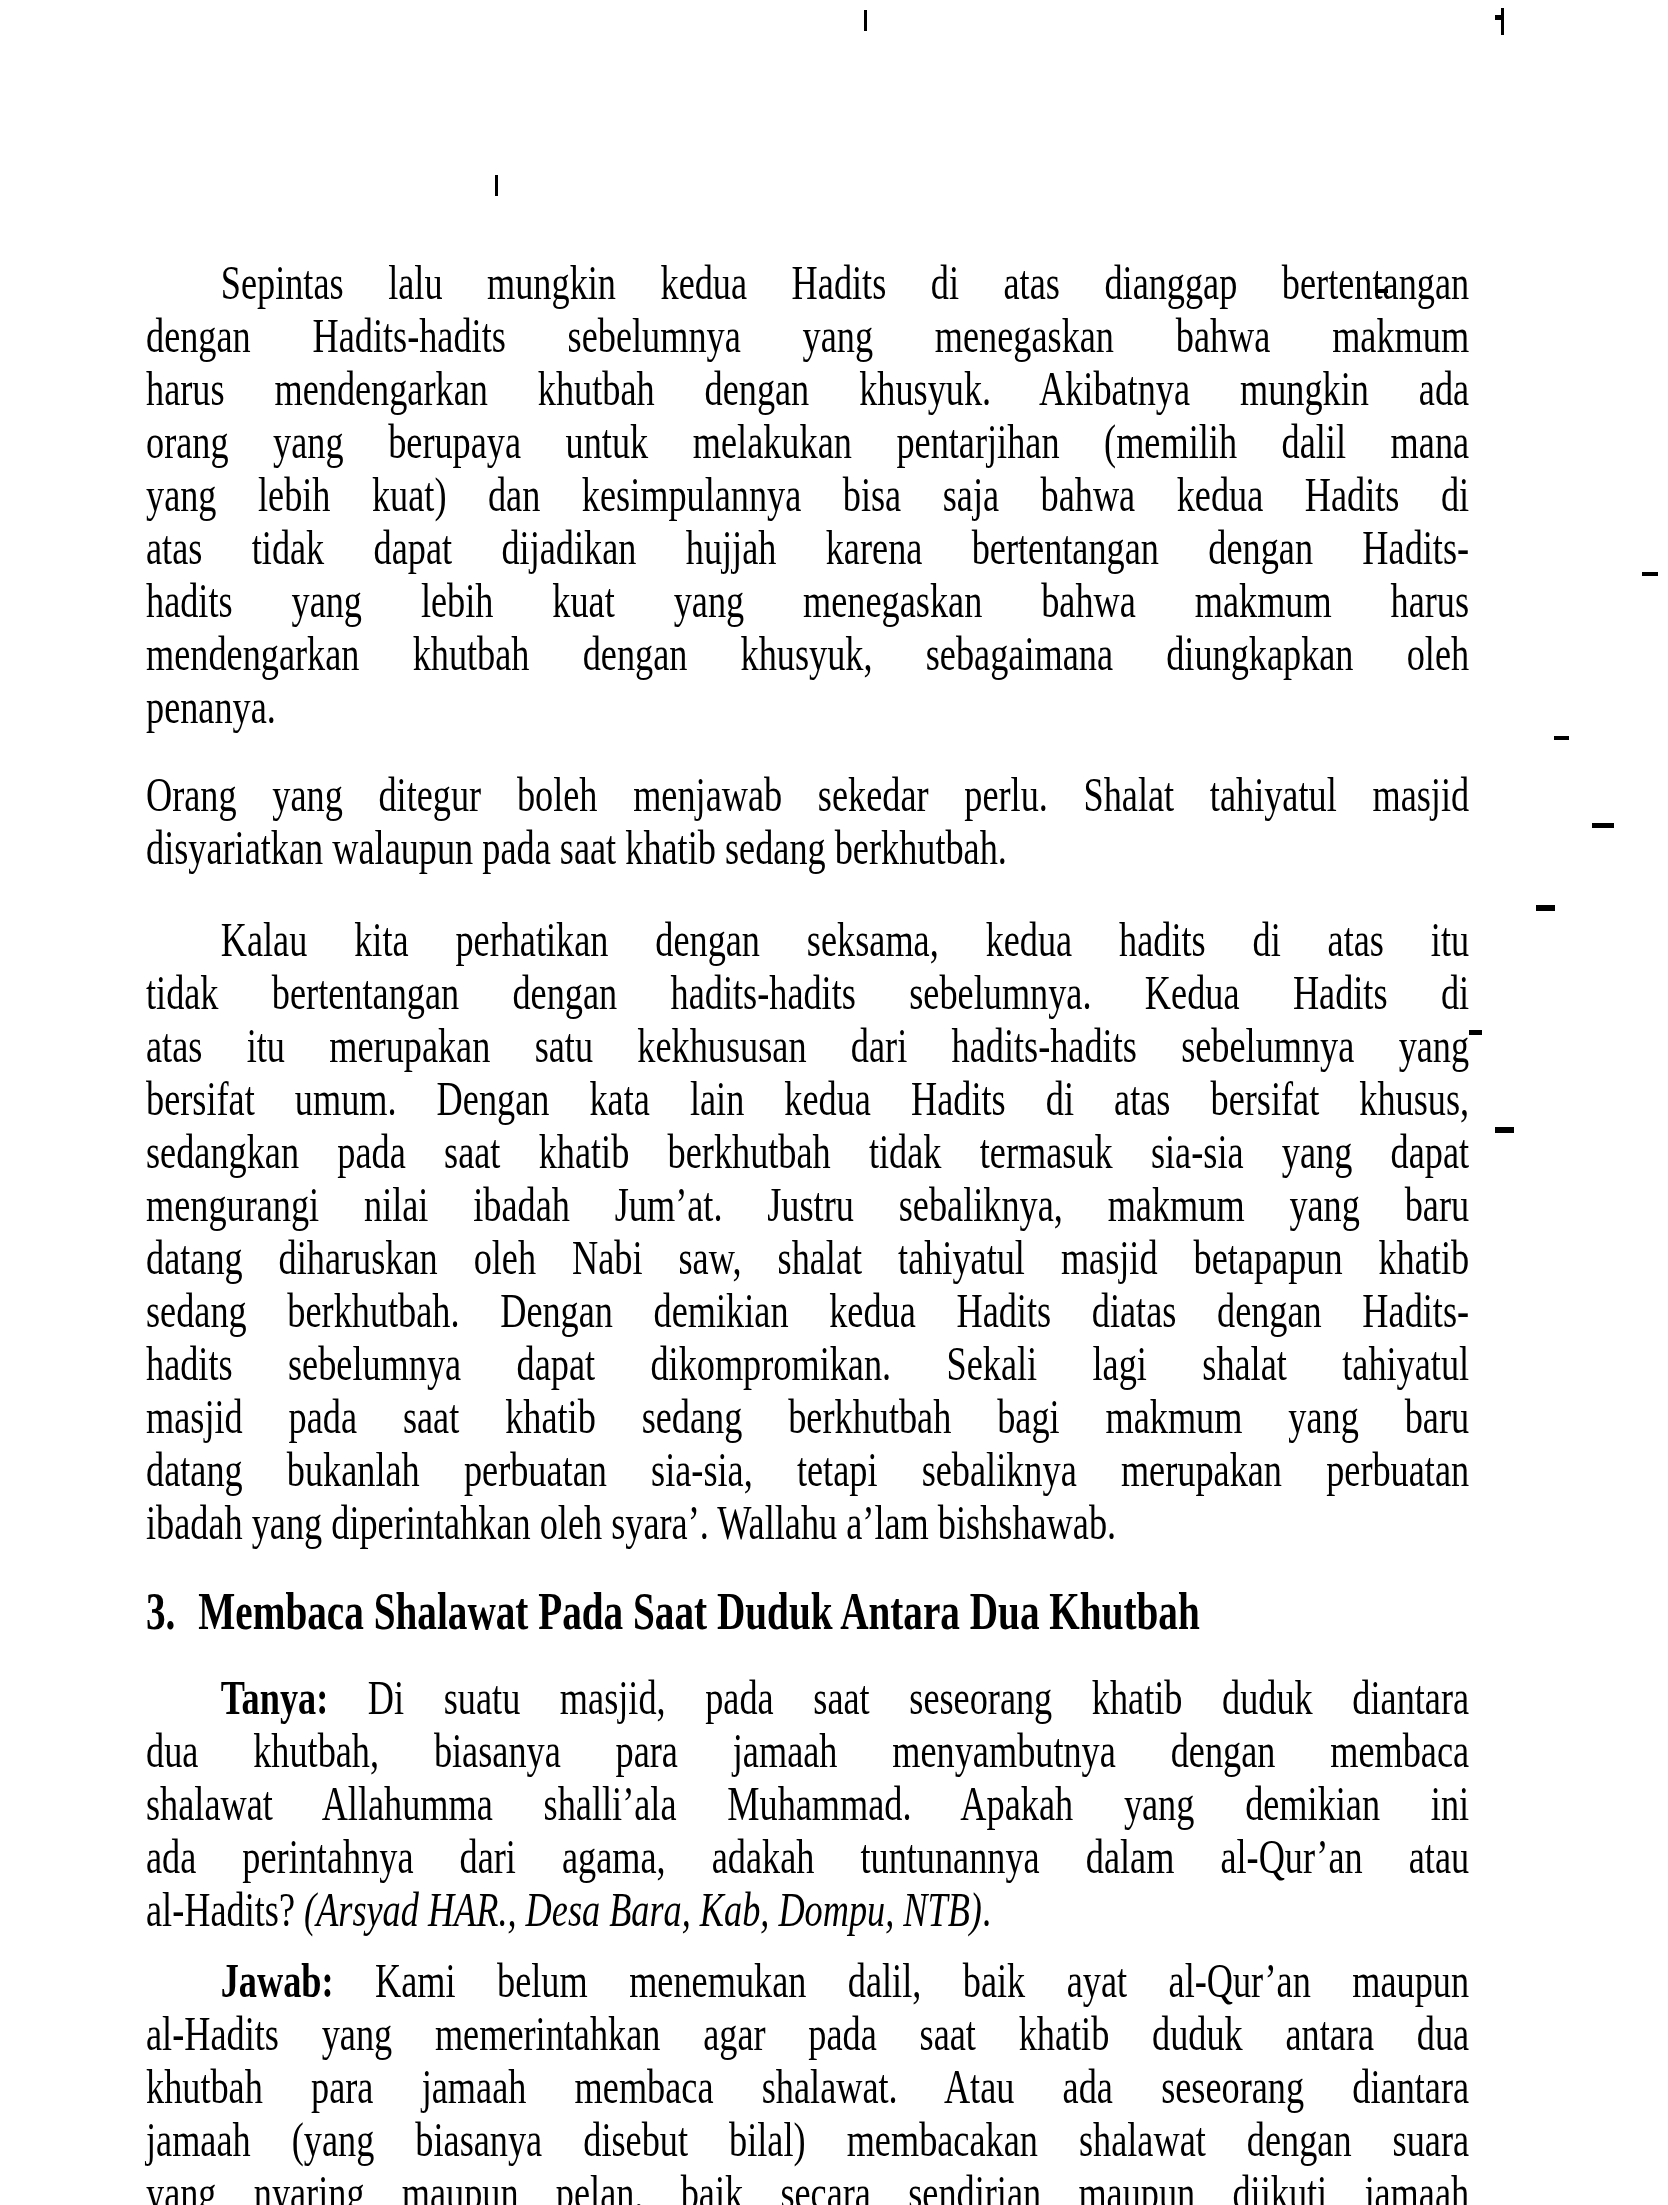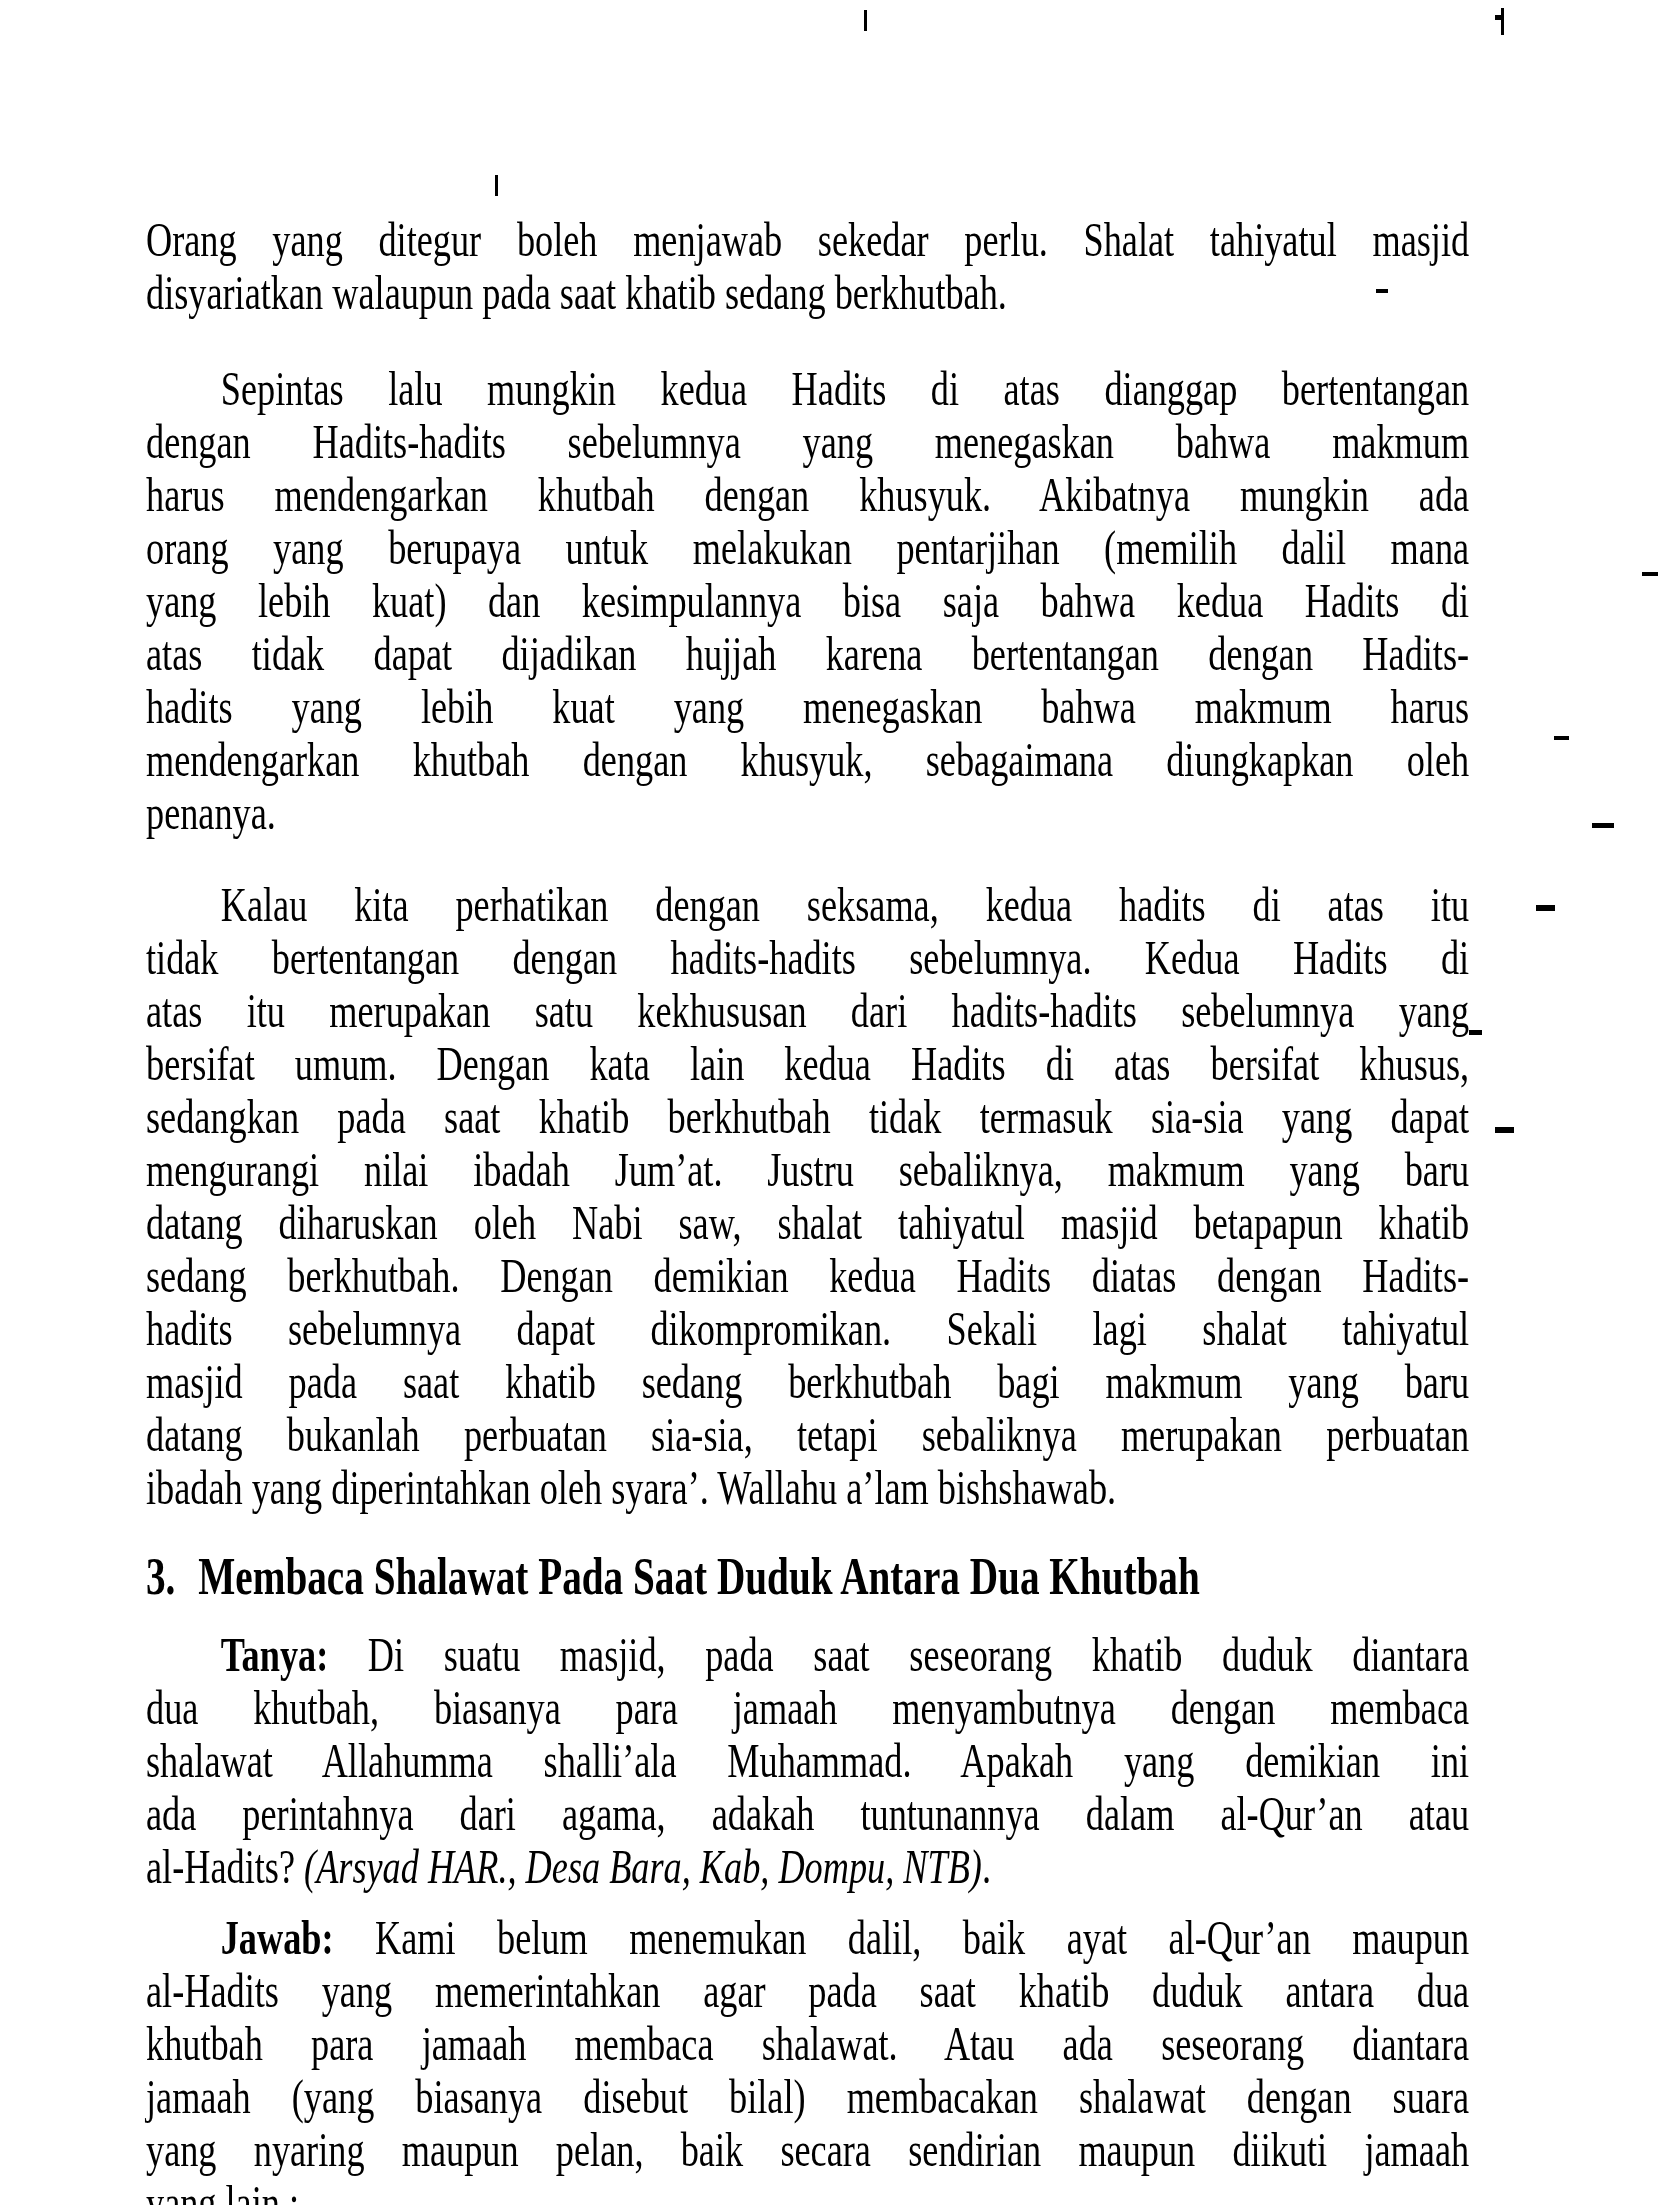--- a/index.html
+++ b/index.html
@@ -29,21 +29,21 @@
     text-align-last: left;
     text-justify: inter-word;
     white-space: normal;
   }
   .line.fill { text-align-last: justify; }
   .para { margin-top: 35px; }
   .para:first-child { margin-top: 0; }
   .para[data-name="paragraph-sepintas"] { margin-top: 43px; }
   .para[data-name="paragraph-kalau"]    { margin-top: 39px; }
   .para[data-name="section-heading"]    { margin-top: 34px; }
-  .para[data-name="paragraph-tanya"]    { margin-top: 23px; }
+  .para[data-name="paragraph-tanya"]    { margin-top: 31px; }
   .para[data-name="paragraph-jawab"]    { margin-top: 17.6px; }
   .para.indent .line:first-child { text-indent: 101px; }
   .para.heading .line {
     font-weight: bold;
     font-size: 53px;
     line-height: 57px;
     text-align-last: left;
   }
   .para.heading .line span + span { margin-left: 31px; }
   .b { font-weight: bold; }
@@ -51,34 +51,34 @@
   .artifact {
     position: absolute;
     background: #000000;
   }
 </style>
 </head>
 <body>
 
 <div class="page" data-name="book-page">
   <div class="text-content" data-name="text-content">
-      <div class="para body" data-name="paragraph-intro">
-        <div class="line fill" data-name="text-line"><span data-name="text-run">Orang yang ditegur boleh menjawab sekedar perlu. Shalat tahiyatul masjid</span></div>
-        <div class="line" data-name="text-line"><span data-name="text-run">disyariatkan walaupun pada saat khatib sedang berkhutbah.</span></div>
-      </div>
       <div class="para body indent" data-name="paragraph-sepintas">
         <div class="line fill" data-name="text-line"><span data-name="text-run">Sepintas lalu mungkin kedua Hadits di atas dianggap bertentangan</span></div>
         <div class="line fill" data-name="text-line"><span data-name="text-run">dengan Hadits-hadits sebelumnya yang menegaskan bahwa makmum</span></div>
         <div class="line fill" data-name="text-line"><span data-name="text-run">harus mendengarkan khutbah dengan khusyuk. Akibatnya mungkin ada</span></div>
         <div class="line fill" data-name="text-line"><span data-name="text-run">orang yang berupaya untuk melakukan pentarjihan (memilih dalil mana</span></div>
         <div class="line fill" data-name="text-line"><span data-name="text-run">yang lebih kuat) dan kesimpulannya bisa saja bahwa kedua Hadits di</span></div>
         <div class="line fill" data-name="text-line"><span data-name="text-run">atas tidak dapat dijadikan hujjah karena bertentangan dengan Hadits-</span></div>
         <div class="line fill" data-name="text-line"><span data-name="text-run">hadits yang lebih kuat yang menegaskan bahwa makmum harus</span></div>
         <div class="line fill" data-name="text-line"><span data-name="text-run">mendengarkan khutbah dengan khusyuk, sebagaimana diungkapkan oleh</span></div>
         <div class="line" data-name="text-line"><span data-name="text-run">penanya.</span></div>
+      </div>
+      <div class="para body" data-name="paragraph-intro">
+        <div class="line fill" data-name="text-line"><span data-name="text-run">Orang yang ditegur boleh menjawab sekedar perlu. Shalat tahiyatul masjid</span></div>
+        <div class="line" data-name="text-line"><span data-name="text-run">disyariatkan walaupun pada saat khatib sedang berkhutbah.</span></div>
       </div>
       <div class="para body indent" data-name="paragraph-kalau">
         <div class="line fill" data-name="text-line"><span data-name="text-run">Kalau kita perhatikan dengan seksama, kedua hadits di atas itu</span></div>
         <div class="line fill" data-name="text-line"><span data-name="text-run">tidak bertentangan dengan hadits-hadits sebelumnya. Kedua Hadits di</span></div>
         <div class="line fill" data-name="text-line"><span data-name="text-run">atas itu merupakan satu kekhususan dari hadits-hadits sebelumnya yang</span></div>
         <div class="line fill" data-name="text-line"><span data-name="text-run">bersifat umum. Dengan kata lain kedua Hadits di atas bersifat khusus,</span></div>
         <div class="line fill" data-name="text-line"><span data-name="text-run">sedangkan pada saat khatib berkhutbah tidak termasuk sia-sia yang dapat</span></div>
         <div class="line fill" data-name="text-line"><span data-name="text-run">mengurangi nilai ibadah Jum’at. Justru sebaliknya, makmum yang baru</span></div>
         <div class="line fill" data-name="text-line"><span data-name="text-run">datang diharuskan oleh Nabi saw, shalat tahiyatul masjid betapapun khatib</span></div>
         <div class="line fill" data-name="text-line"><span data-name="text-run">sedang berkhutbah. Dengan demikian kedua Hadits diatas dengan Hadits-</span></div>

